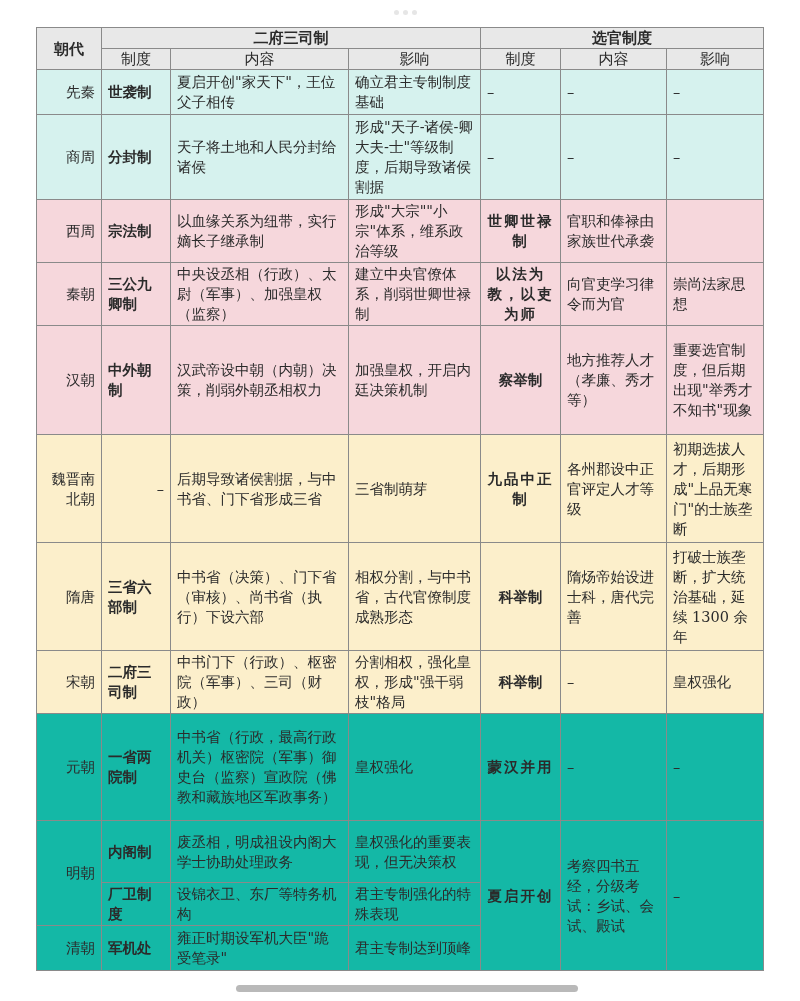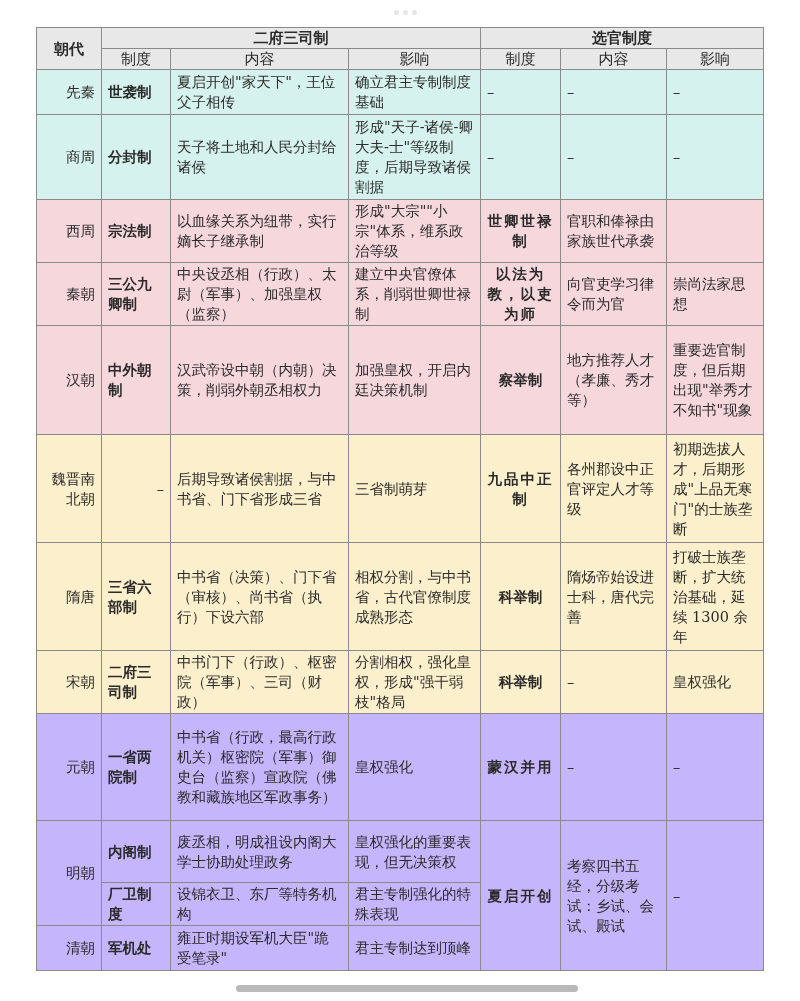--- a/index.html
+++ b/index.html
@@ -11,21 +11,21 @@
           width:727px; font-size:14.5px; line-height:20px; }
   td, th { border:1px solid #8a8a8a; padding:1px 6px; vertical-align:middle; word-break:break-all; }
   th { background:#e8e8e8; font-weight:normal; text-align:center; font-size:15px; padding:0 4px; }
   .c-dyn { text-align:right; }
   .c-sys { text-align:left; font-weight:bold; }
   .c-sel { font-weight:bold; letter-spacing:2px; text-align:center; }
   .c-sel.center { letter-spacing:0; }
   .cyan td { background:#d6f2ee; }
   .pink td { background:#f6d7dc; }
   .yellow td { background:#fcefcb; }
-  .green td { background:#c4b5fd; }
+  .green td { background:#14b8a6; }
   .scrollbar { position:absolute; left:236px; top:985px; width:342px; height:7px; border-radius:4px; background:#b9b9b9; }
 </style>
 </head>
 <body>
 
 <div class="dots">
   <span></span>
   <span></span>
   <span></span>
 </div>

